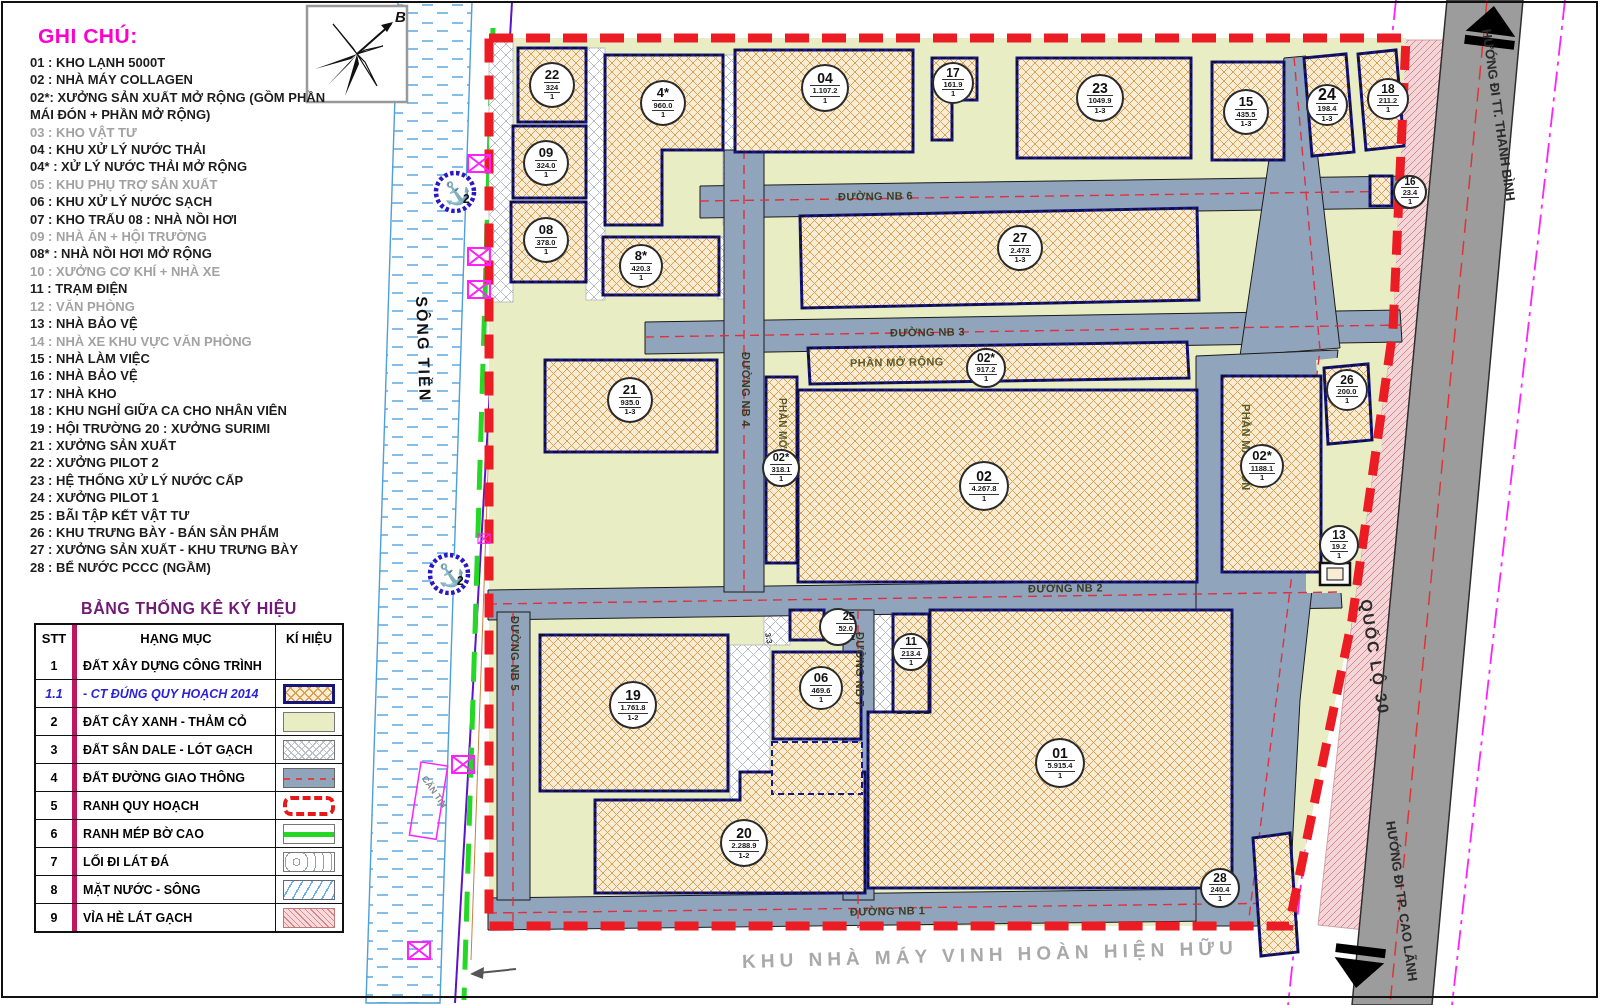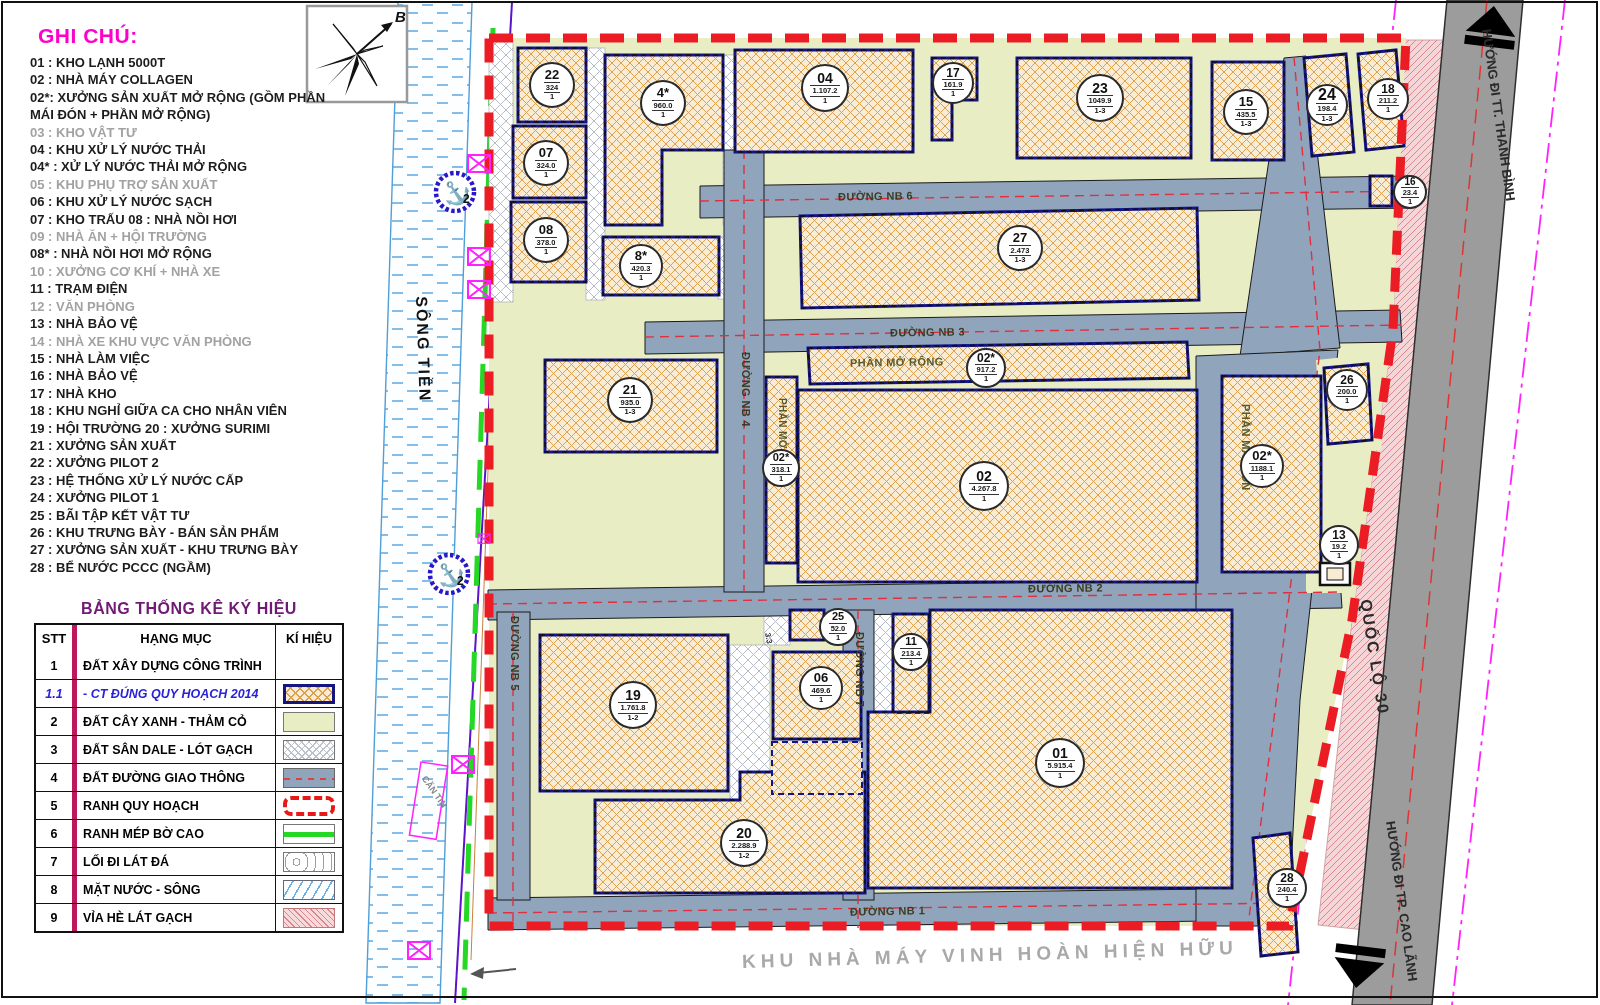--- a/index.html
+++ b/index.html
@@ -400,21 +400,21 @@
   <div class="hw" style="left:428px;top:774px;font-size:9px;color:#888;transform:rotate(55deg);">CĂN TIN</div>
   <div class="hw" style="left:772px;top:632px;font-size:8px;color:#333;transform:rotate(80deg);">3.3</div>
 
   <div id="blabels">
         <div class="bcircle" style="left: 552px; top: 85px; width: 46px; height: 46px; text-align: right;">
           <span class="bid" style="font-size: 13px;">22</span>
           <span class="barea">324</span>
           <span class="bflo">1</span>
         </div>
         <div class="bcircle" style="left: 546px; top: 163px; width: 46px; height: 46px;">
-          <span class="bid" style="font-size: 13px;">07</span>
+          <span class="bid" style="font-size: 13px;">09</span>
           <span class="barea">324.0</span>
           <span class="bflo">1</span>
         </div>
         <div class="bcircle" style="left: 546px; top: 240px; width: 46px; height: 46px;">
           <span class="bid" style="font-size: 13px;">08</span>
           <span class="barea">378.0</span>
           <span class="bflo">1</span>
         </div>
         <div class="bcircle" style="left: 663px; top: 103px; width: 46px; height: 46px;">
           <span class="bid" style="font-size: 13px;">4*</span>
@@ -494,21 +494,21 @@
         <div class="bcircle" style="left: 1347px; top: 390px; width: 42px; height: 42px;">
           <span class="bid" style="font-size: 12px;">26</span>
           <span class="barea">200.0</span>
           <span class="bflo">1</span>
         </div>
         <div class="bcircle" style="left: 1339px; top: 545px; width: 40px; height: 40px;">
           <span class="bid" style="font-size: 12px;">13</span>
           <span class="barea">19.2</span>
           <span class="bflo">1</span>
         </div>
-        <div class="bcircle" style="left: 838px; top: 627px; width: 38px; height: 38px;">
+        <div class="bcircle" style="left: 838px; top: 627px; width: 38px; height: 38px; align-items: flex-end;">
           <span class="bid" style="font-size: 11px;">25</span>
           <span class="barea">52.0</span>
           <span class="bflo">1</span>
         </div>
         <div class="bcircle" style="left: 911px; top: 652px; width: 38px; height: 38px;">
           <span class="bid" style="font-size: 11px;">11</span>
           <span class="barea">213.4</span>
           <span class="bflo">1</span>
         </div>
         <div class="bcircle" style="left: 821px; top: 688px; width: 44px; height: 44px;">
@@ -524,21 +524,21 @@
         <div class="bcircle" style="left: 744px; top: 843px; width: 48px; height: 48px;">
           <span class="bid" style="font-size: 14px;">20</span>
           <span class="barea">2.288.9</span>
           <span class="bflo">1-2</span>
         </div>
         <div class="bcircle" style="left: 1060px; top: 763px; width: 50px; height: 50px;">
           <span class="bid" style="font-size: 14px;">01</span>
           <span class="barea">5.915.4</span>
           <span class="bflo">1</span>
         </div>
-        <div class="bcircle" style="left: 1287px; top: 888px; width: 40px; height: 40px;">
+        <div class="bcircle" style="left: 1220px; top: 888px; width: 40px; height: 40px;">
           <span class="bid" style="font-size: 12px;">28</span>
           <span class="barea">240.4</span>
           <span class="bflo">1</span>
         </div>
       </div>
 
   </div>
   <div id="frame"></div>
 </div>
 

